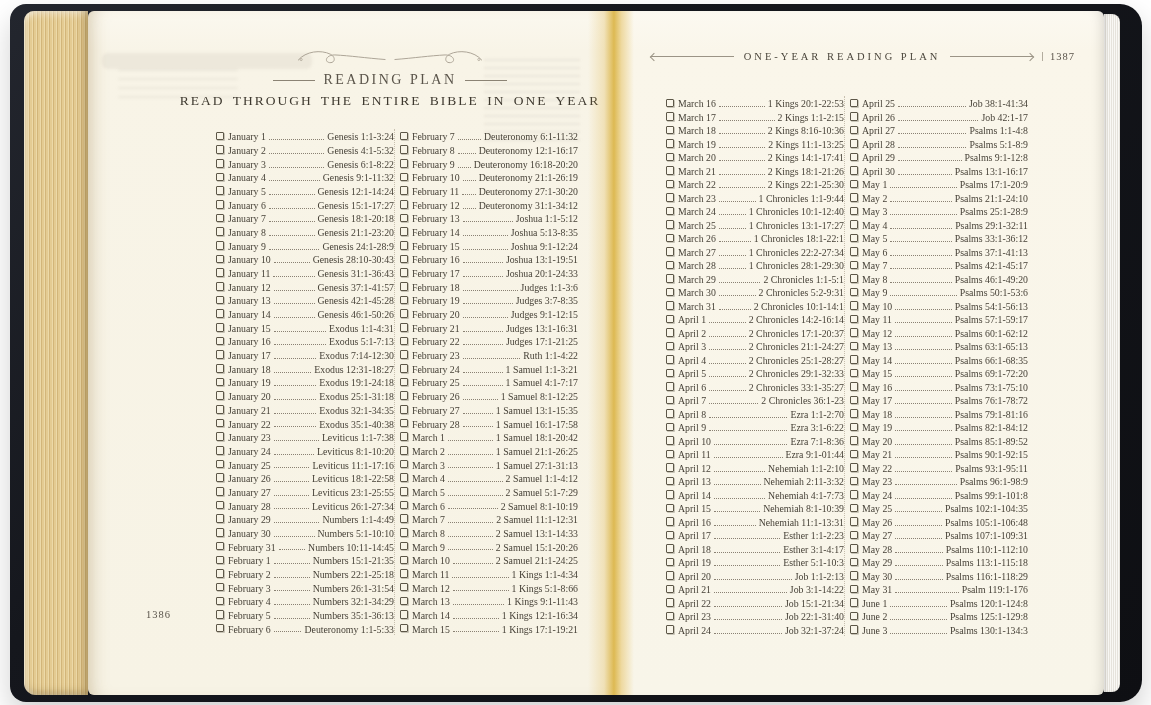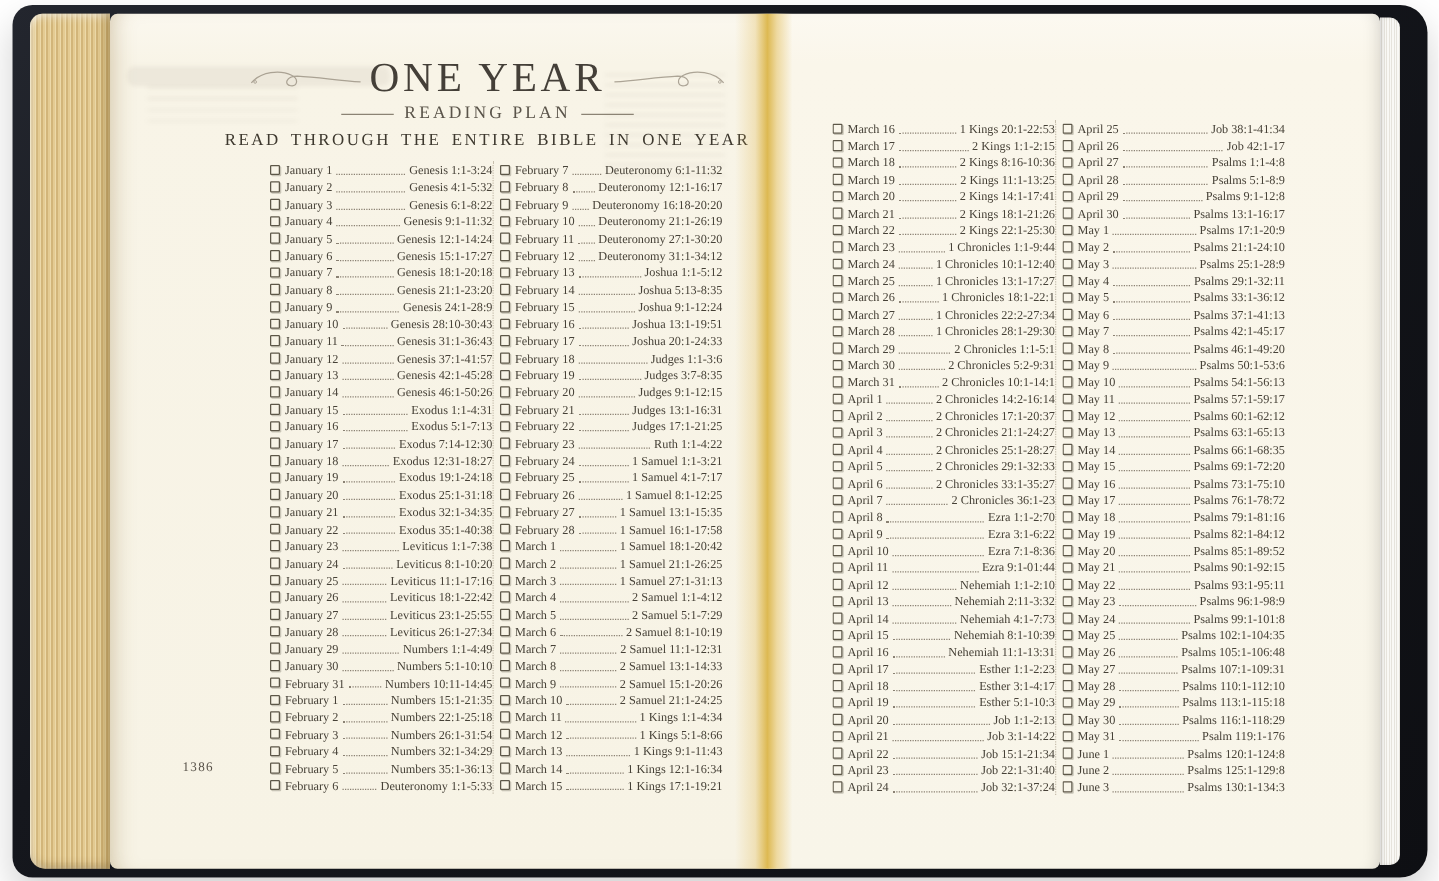--- a/index.html
+++ b/index.html
@@ -86,21 +86,20 @@
       <div class="ghost ghost-c"></div>
 
       <div class="lp-header">
         <div class="title-row">
           <span class="flourish">
             <svg viewBox="0 0 120 30">
                 <path d="M4 18 C 14 6, 34 4, 46 10 C 54 14, 52 22, 45 21 C 38 20, 40 11, 52 11 C 72 12, 92 15, 118 17" fill="none" stroke="#948b7c" stroke-width="1.3"></path>
                 <circle cx="8" cy="17" r="1.4" fill="none" stroke="#948b7c" stroke-width="1"></circle>
               </svg>
           </span>
-          <h1 class="title">ONE YEAR</h1>
           <span class="flourish">
             <svg viewBox="0 0 120 30">
                 <path d="M116 18 C 106 6, 86 4, 74 10 C 66 14, 68 22, 75 21 C 82 20, 80 11, 68 11 C 48 12, 28 15, 2 17" fill="none" stroke="#948b7c" stroke-width="1.3"></path>
                 <circle cx="112" cy="17" r="1.4" fill="none" stroke="#948b7c" stroke-width="1"></circle>
               </svg>
           </span>
         </div>
         <div class="subtitle">READING PLAN</div>
         <div class="tagline">READ THROUGH THE ENTIRE BIBLE IN ONE YEAR</div>
       </div>
@@ -279,21 +278,21 @@
     <span class="cb"></span>
     <span class="date">January 25</span>
     <span class="leader"></span>
     <span class="ref">Leviticus 11:1-17:16</span>
   </div>
 
   <div class="row">
     <span class="cb"></span>
     <span class="date">January 26</span>
     <span class="leader"></span>
-    <span class="ref">Leviticus 18:1-22:42</span>
+    <span class="ref">Leviticus 18:1-22:58</span>
   </div>
 
   <div class="row">
     <span class="cb"></span>
     <span class="date">January 27</span>
     <span class="leader"></span>
     <span class="ref">Leviticus 23:1-25:55</span>
   </div>
 
   <div class="row">
@@ -625,20 +624,27 @@
     <span class="leader"></span>
     <span class="ref">1 Kings 17:1-19:21</span>
   </div>
 </div>
       </div>
 
       <div class="folio-left">1386</div>
     </div>
 
     <div class="page page-right">
+      <div class="rp-header">
+        <span class="hl left"></span>
+        <span class="rp-title">ONE-YEAR READING PLAN</span>
+        <span class="hl right"></span>
+        <span class="tick"></span>
+        <span class="rp-folio">1387</span>
+      </div>
 
       <div class="cols rp-cols">
         <div class="col">
   <div class="row">
     <span class="cb"></span>
     <span class="date">March 16</span>
     <span class="leader"></span>
     <span class="ref">1 Kings 20:1-22:53</span>
   </div>
 

